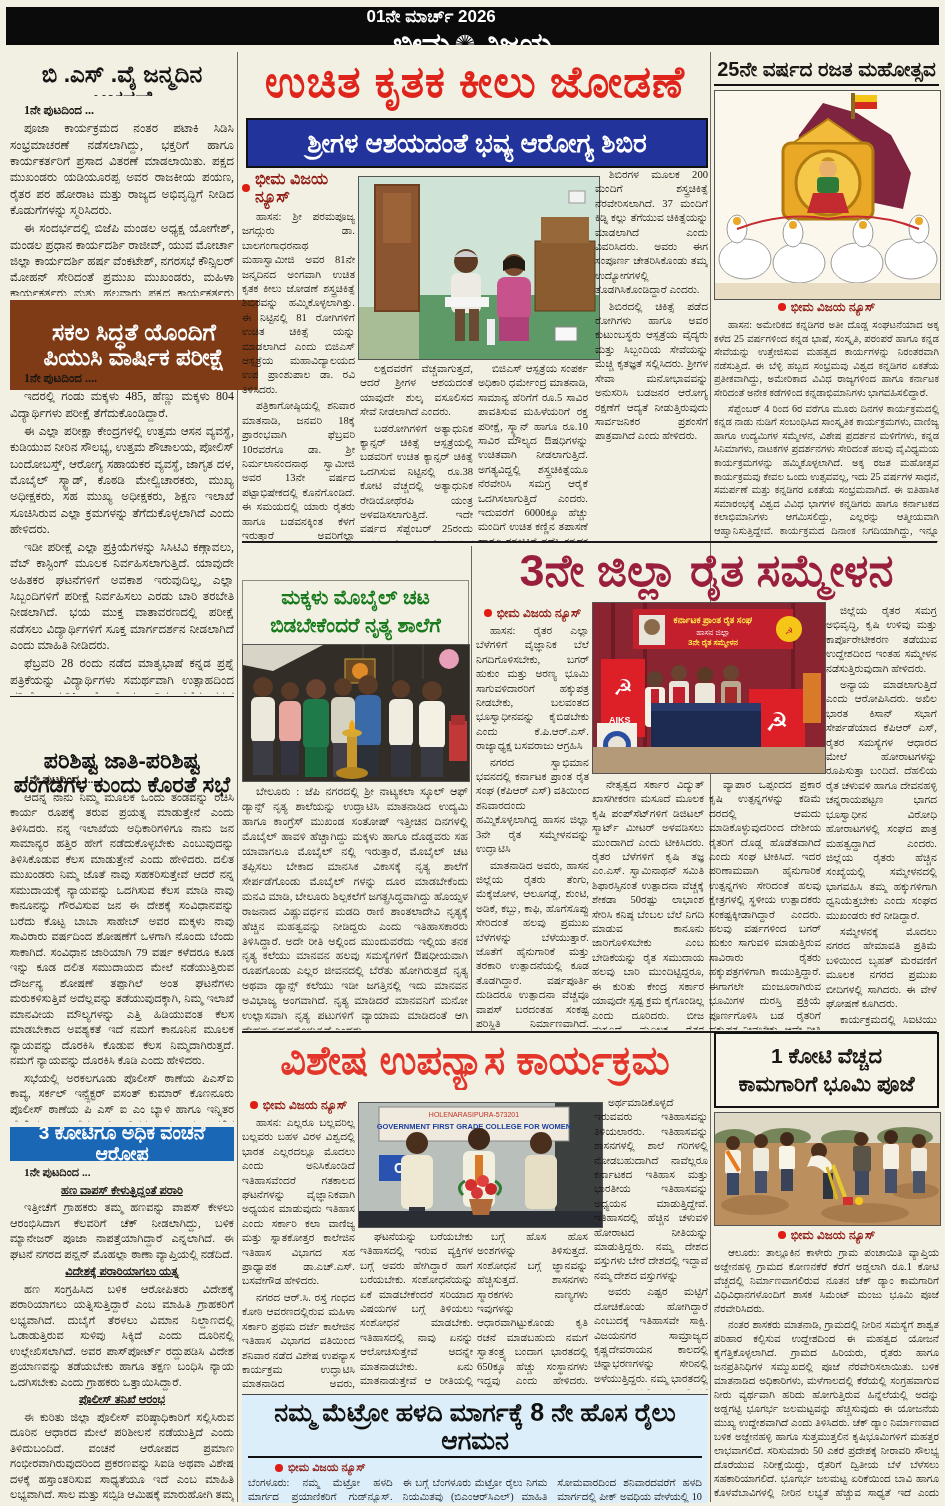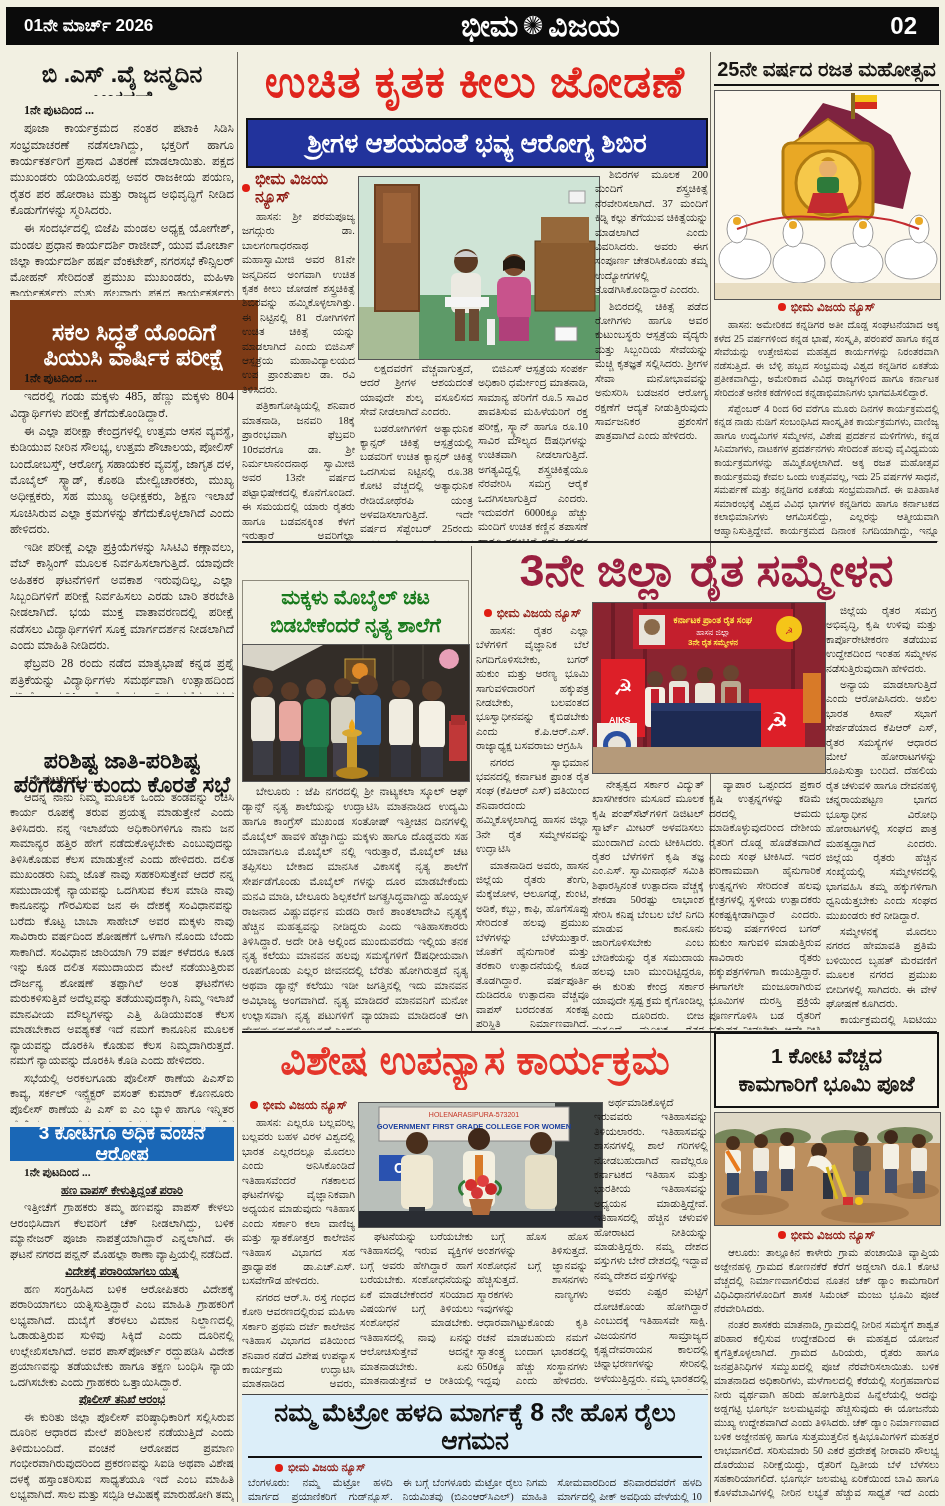--- a/index.html
+++ b/index.html
@@ -1,18 +1,18 @@
 <!DOCTYPE html>
 <html><head>
 <meta charset="utf-8">
 <style>
   html,body{margin:0;padding:0;background:#888;}
   #page{position:relative;width:945px;height:1506px;background:#f2f0e2;overflow:hidden;
         font-family:"Liberation Serif",serif;color:#191613;border-bottom:3px solid #111;}
-  .abs{position:absolute;overflow:hidden;}
+  .abs{position:absolute;overflow:hidden;flex-direction:column;}
   
   .masthead{left:6px;top:7px;width:933px;height:38px;background:#0b0b0b;color:#fff;
             display:flex;align-items:center;font-family:"Liberation Sans",sans-serif;}
   .m-date{font-size:17px;font-weight:bold;padding-left:18px;width:230px;}
   .m-title{flex:1;text-align:center;font-size:30px;font-weight:bold;display:flex;align-items:center;justify-content:center;gap:4px;}
   .m-page{width:90px;text-align:right;padding-right:22px;font-size:24px;font-weight:bold;}
   
   .vr{position:absolute;width:1px;background:#6b675d;}
   .hr{position:absolute;background:#1a1a1a;}
   

